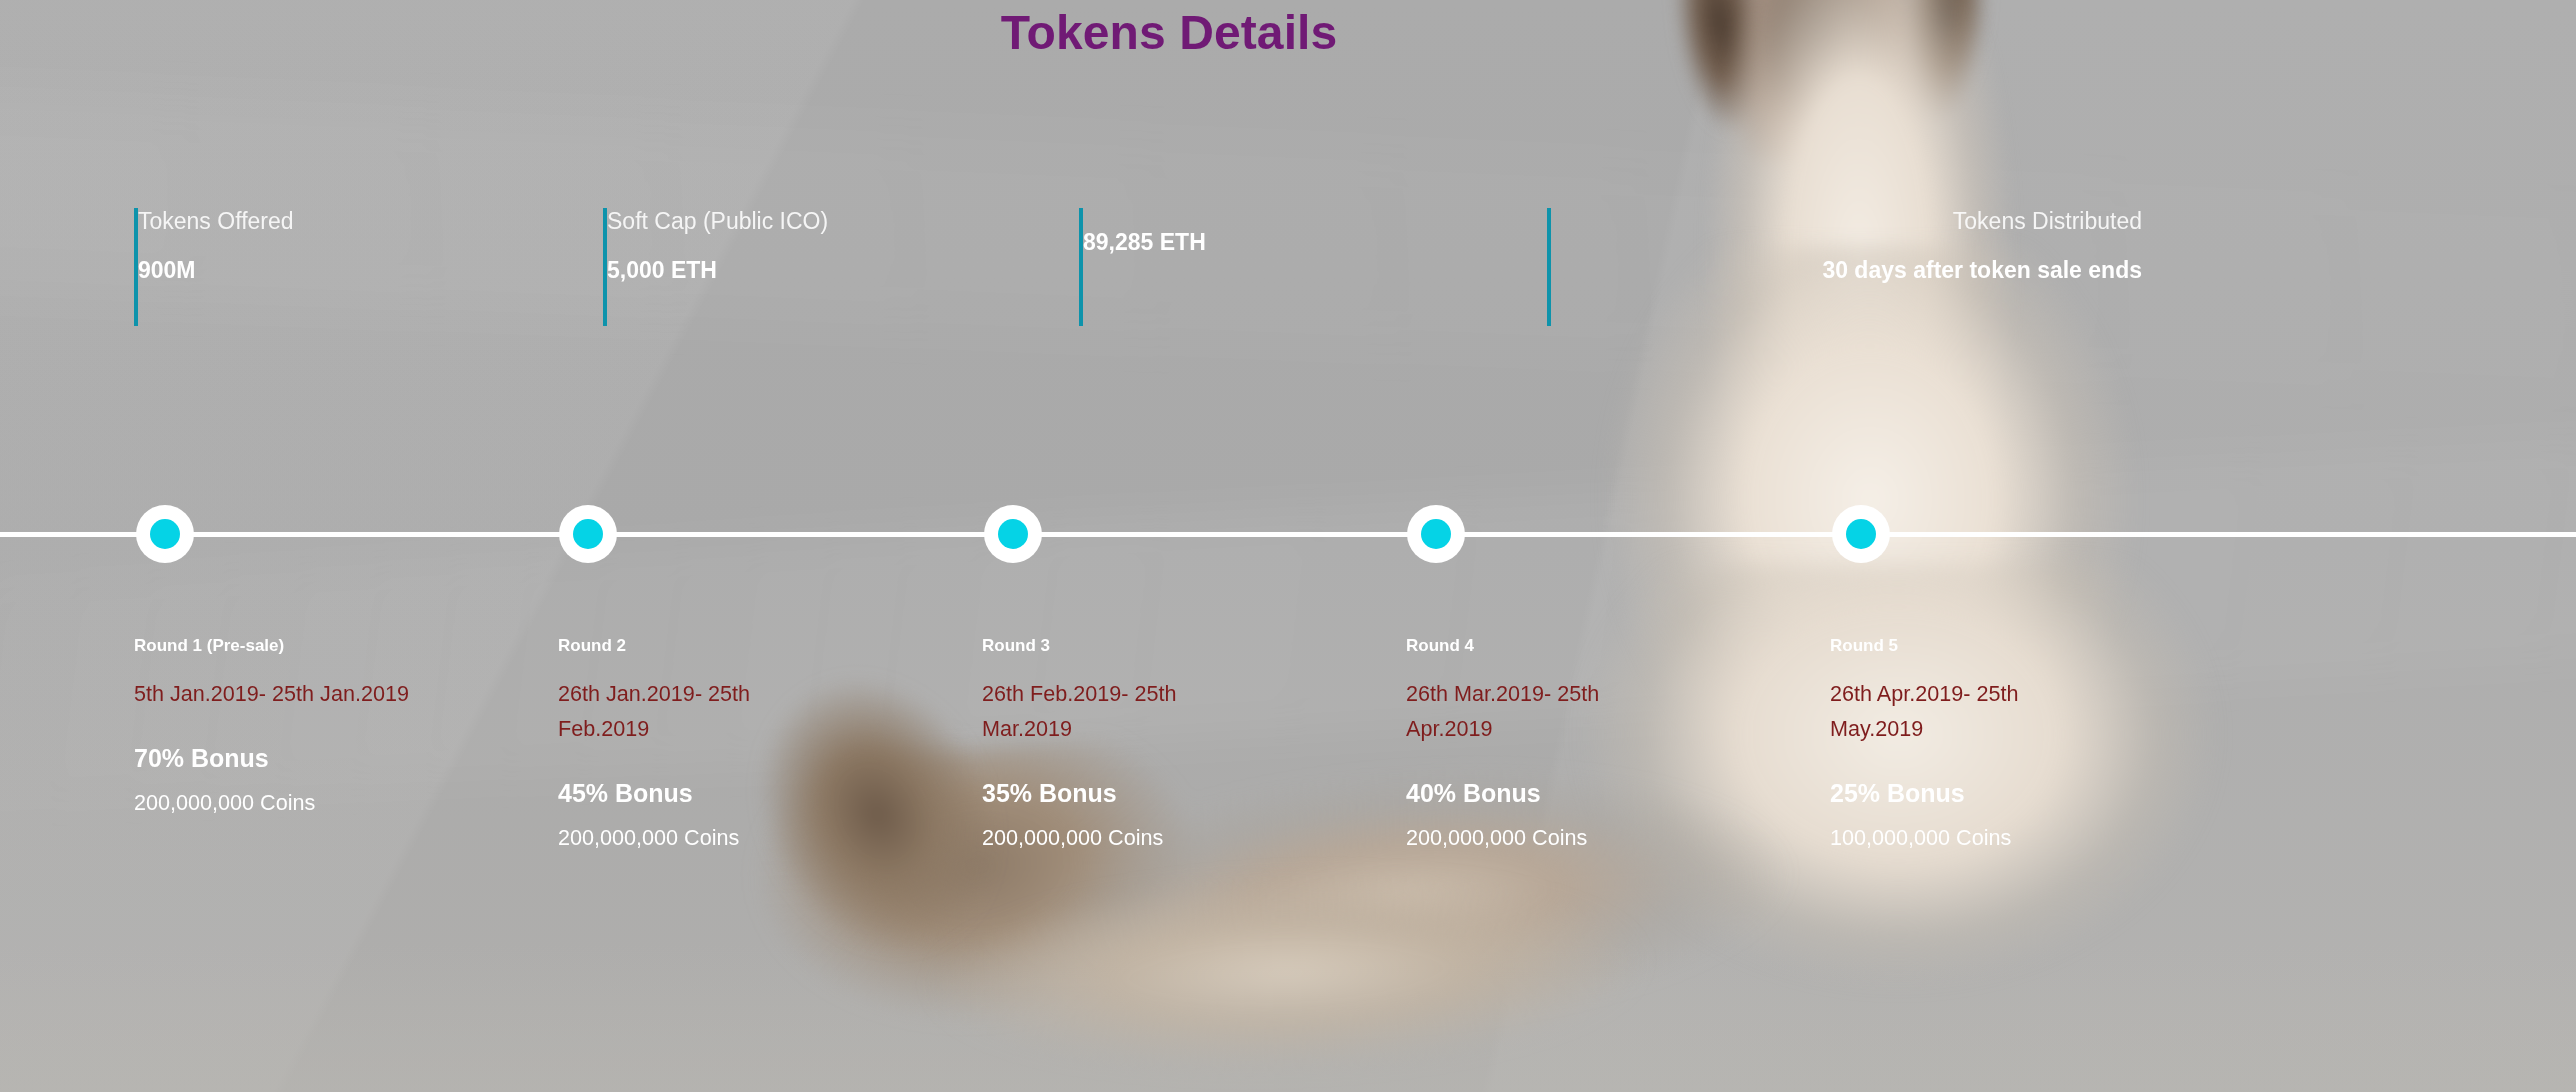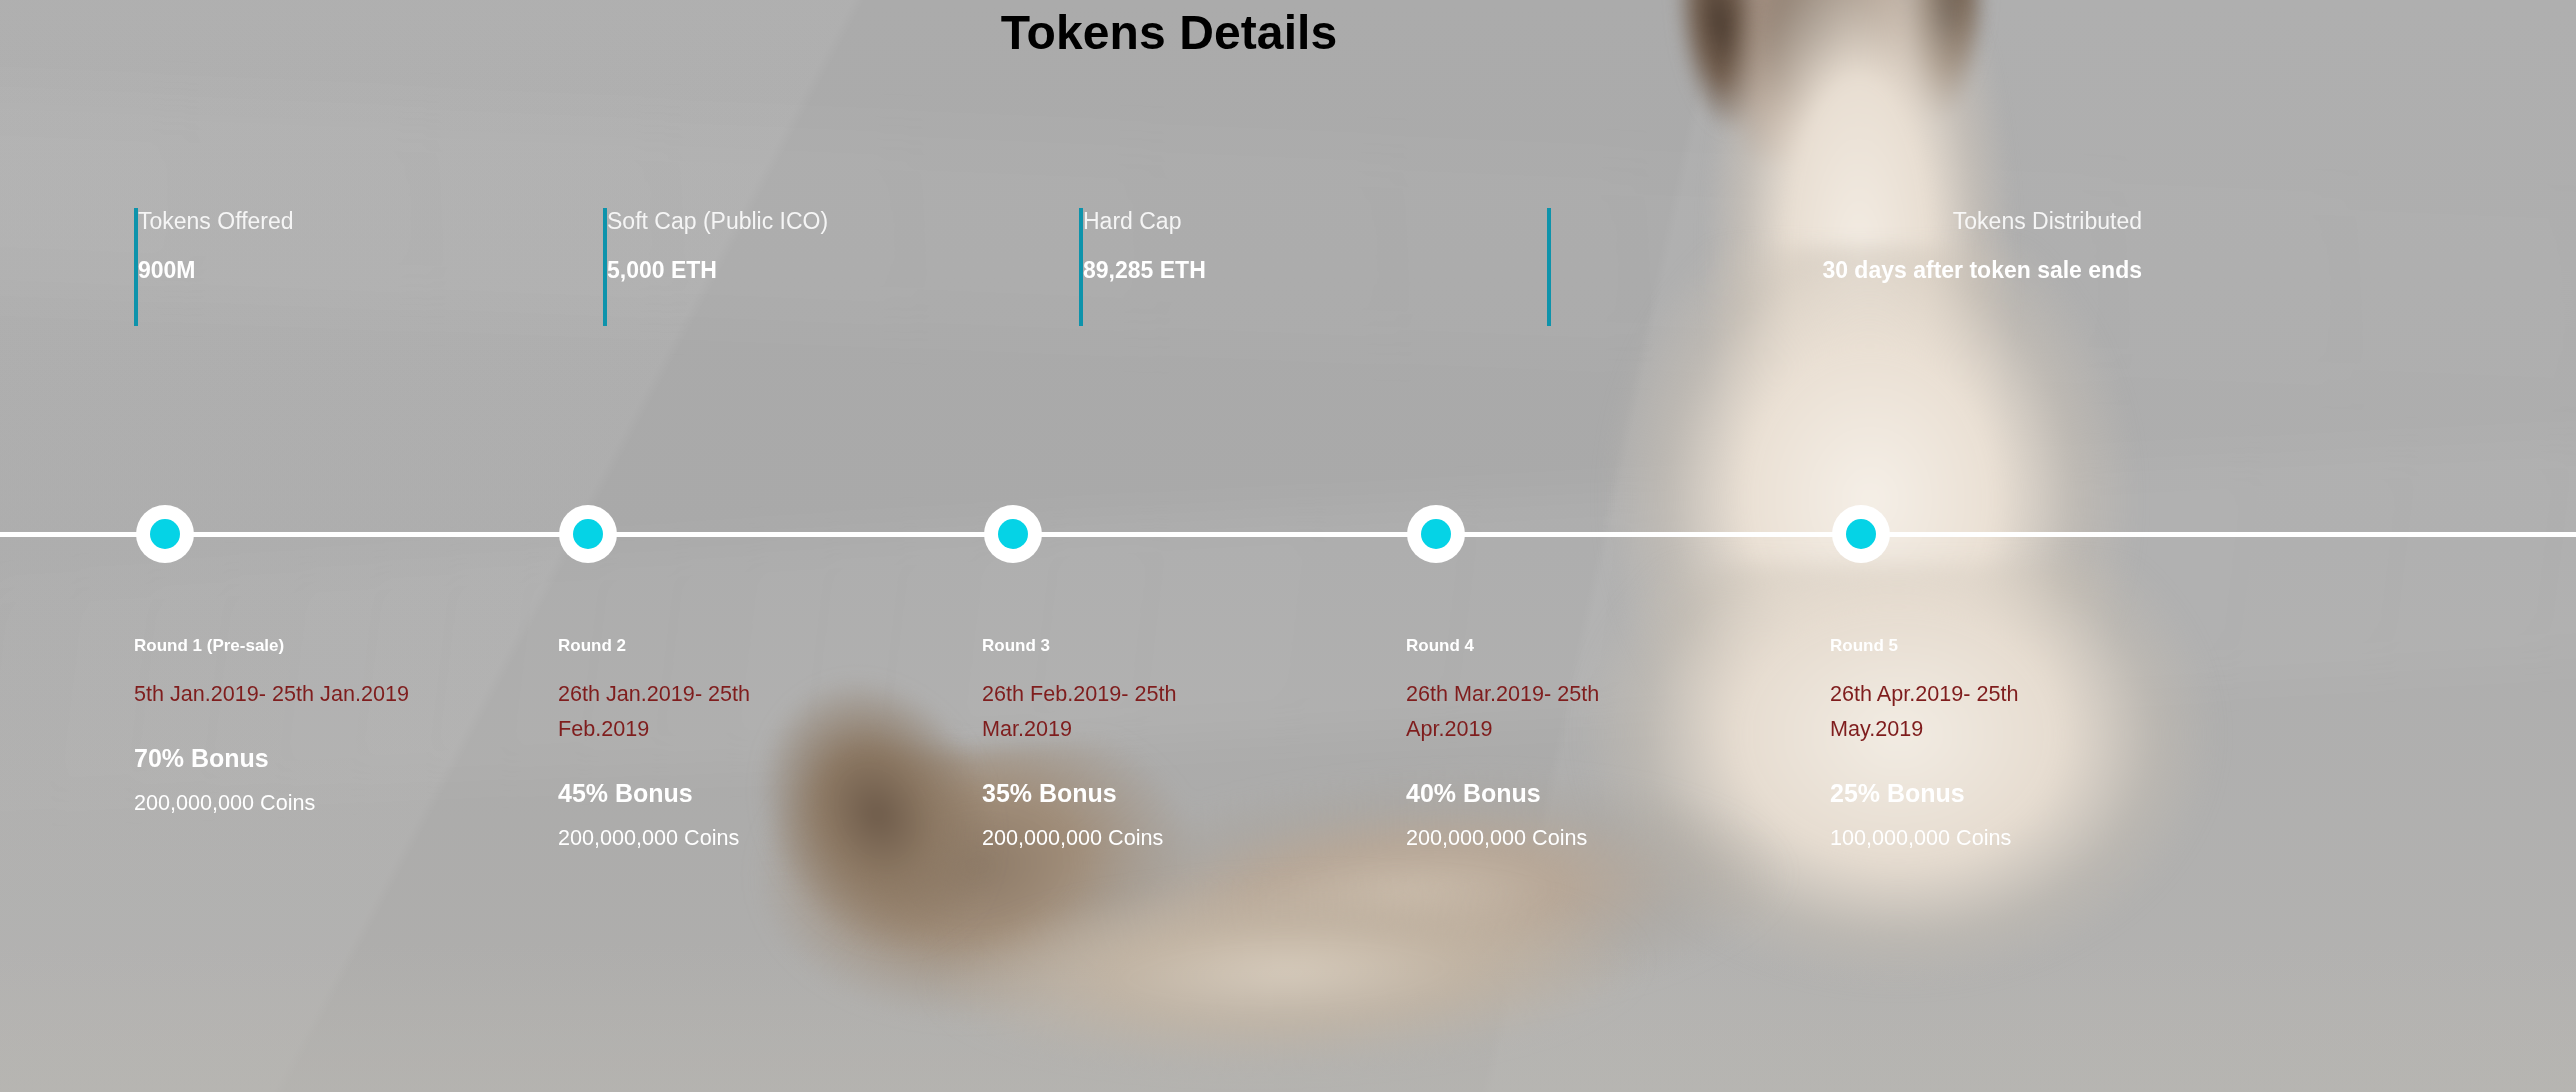--- a/index.html
+++ b/index.html
@@ -87,21 +87,21 @@
     position:absolute; left:0; bottom:0; width:100%; height:149px;
     background:linear-gradient(180deg, rgba(176,174,170,0) 0%, rgba(185,183,178,0.5) 100%);
   }
 
   
   #content { position:absolute; inset:0; }
 
   .page-title {
     position:absolute; top:4.5px; left:0; width:2338px;
     text-align:center;
-    font-size:48px; font-weight:bold; color:#000000;
+    font-size:48px; font-weight:bold; color:#701a75;
     letter-spacing:0.1px;
   }
 
   
   .stats { position:absolute; top:208px; left:0; width:100%; height:126px; }
   .stat {
     position:absolute; top:0; height:118px;
     border-left:4.5px solid #0e93ab;
   }
   .stat-label {
@@ -177,21 +177,20 @@
 
   <div class="stat" style="left: 134px; width: 469px;">
         <div class="stat-label">Tokens Offered</div>
         <div class="stat-value">900M</div>
       </div>
       <div class="stat" style="left: 603px; width: 548px;">
         <div class="stat-label">Soft Cap (Public ICO)</div>
         <div class="stat-value">5,000 ETH</div>
       </div>
       <div class="stat" style="left: 1079px; width: 469px;">
-        <div class="stat-label">Hard Cap</div>
         <div class="stat-value">89,285 ETH</div>
       </div>
       <div class="stat" style="left: 1547px; width: 595px; text-align: right;">
         <div class="stat-label">Tokens Distributed</div>
         <div class="stat-value">30 days after token sale ends</div>
       </div>
     </div>
 
   <div class="timeline-line"></div>
   <div id="timeline-dots">

